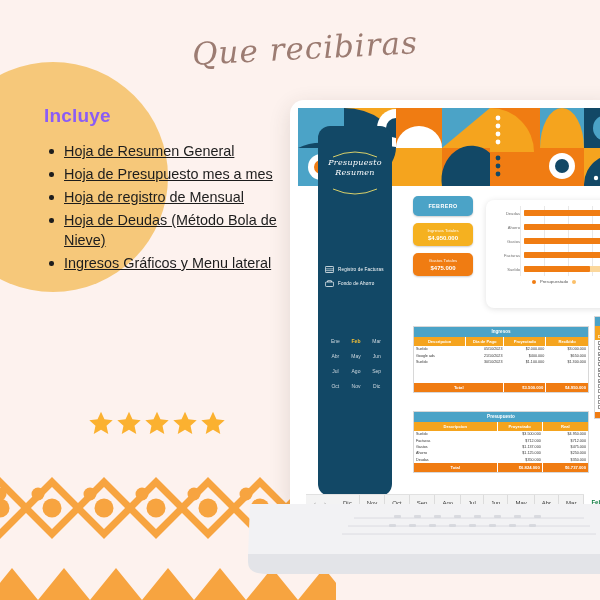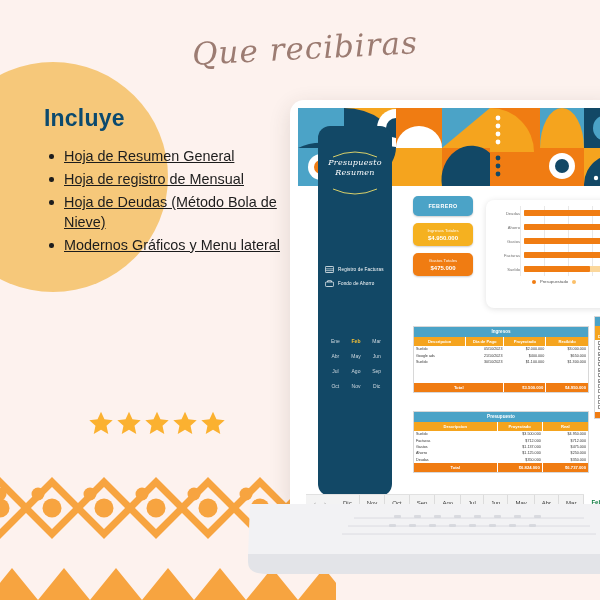--- a/index.html
+++ b/index.html
@@ -24,21 +24,21 @@
     font-family:"DejaVu Serif", serif;
     font-style:italic;font-weight:400;font-size:31px;
     color:#9c7c72;letter-spacing:1px;
     transform:rotate(-3deg);
     white-space:nowrap;
   }
 
   
   .copy{position:absolute;left:44px;top:105px;width:250px;}
   .copy h1{
-    margin:0 0 14px 0;font-size:23px;font-weight:bold;letter-spacing:.2px;color:#0c4a6e;
+    margin:0 0 14px 0;font-size:19px;font-weight:bold;letter-spacing:.2px;color:#8b5cf6;
   }
   .copy ul{margin:0;padding:0 0 0 20px;list-style:none;text-decoration:underline;}
   .copy li{
     position:relative;font-size:14.4px;line-height:20px;margin-bottom:3px;color:#1d1d1d;
   }
   .copy li::before{
     content:"";position:absolute;left:-15px;top:8px;width:4.5px;height:4.5px;
     border-radius:50%;background:#1d1d1d;
   }
 
@@ -171,23 +171,24 @@
 <div class="stage">
 
   <div class="blob-circle"></div>
 
   <div class="script-title">Que recibiras</div>
 
   <div class="copy">
     <h1>Incluye</h1>
     <ul>
       <li>Hoja de Resumen General</li>
+      <li>Hoja de Presupuesto mes a mes</li>
       <li>Hoja de registro de Mensual</li>
       <li>Hoja de Deudas (Método Bola de Nieve)</li>
-      <li>Modernos Gráficos y Menu lateral</li>
+      <li>Ingresos Gráficos y Menu lateral</li>
     </ul>
   </div>
 
   <div class="stars">
     <svg class="star" viewBox="0 0 24 24">
         <polygon points="12,1.6 15.2,8.6 22.8,9.5 17.1,14.6 18.7,22.2 12,18.3 5.3,22.2 6.9,14.6 1.2,9.5 8.8,8.6"></polygon>
       </svg>
     <svg class="star" viewBox="0 0 24 24">
         <polygon points="12,1.6 15.2,8.6 22.8,9.5 17.1,14.6 18.7,22.2 12,18.3 5.3,22.2 6.9,14.6 1.2,9.5 8.8,8.6"></polygon>
       </svg>

